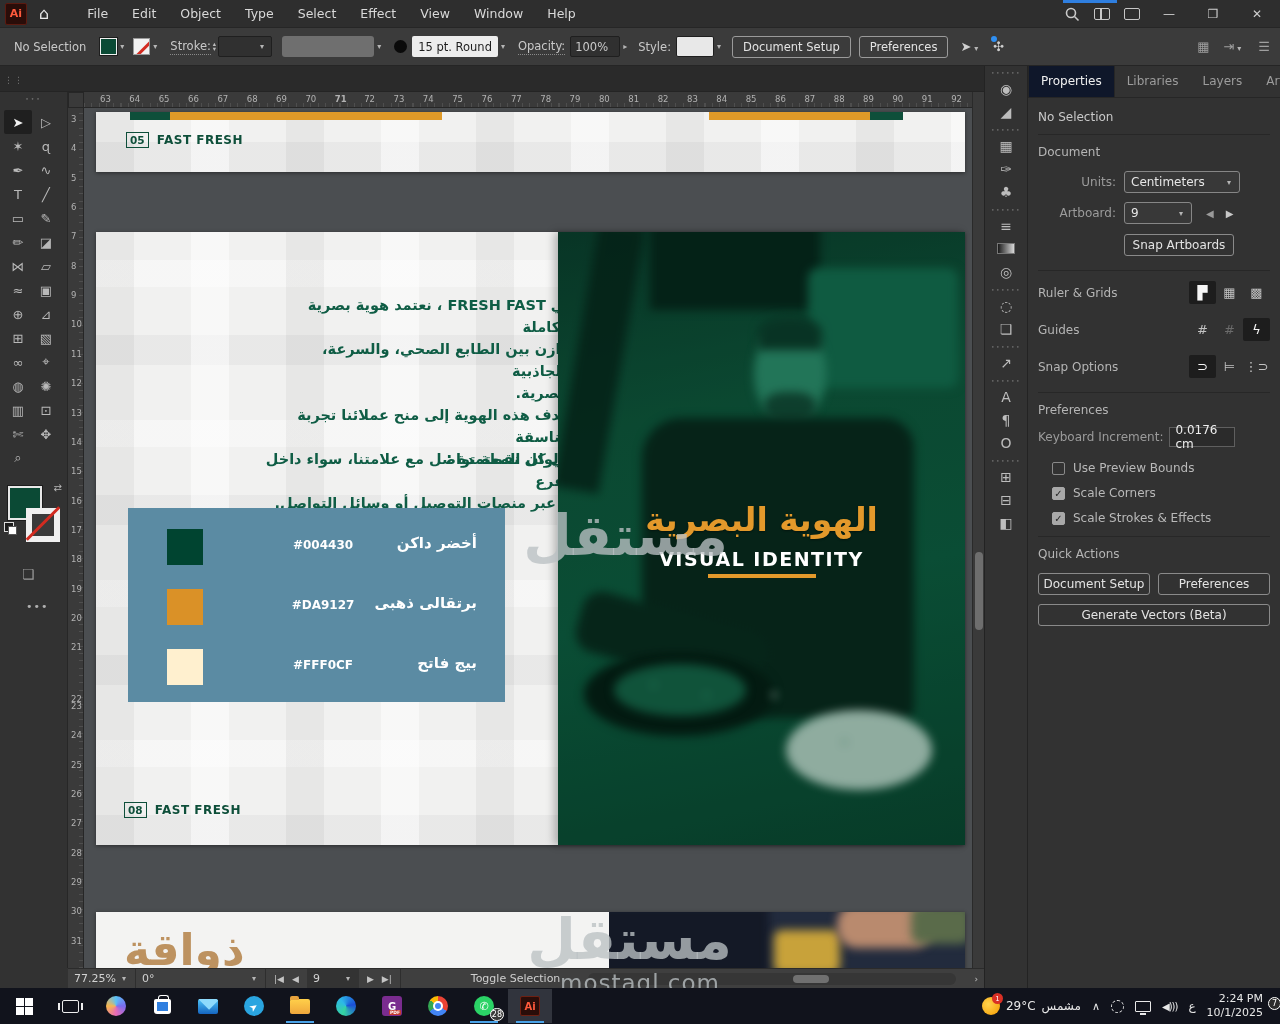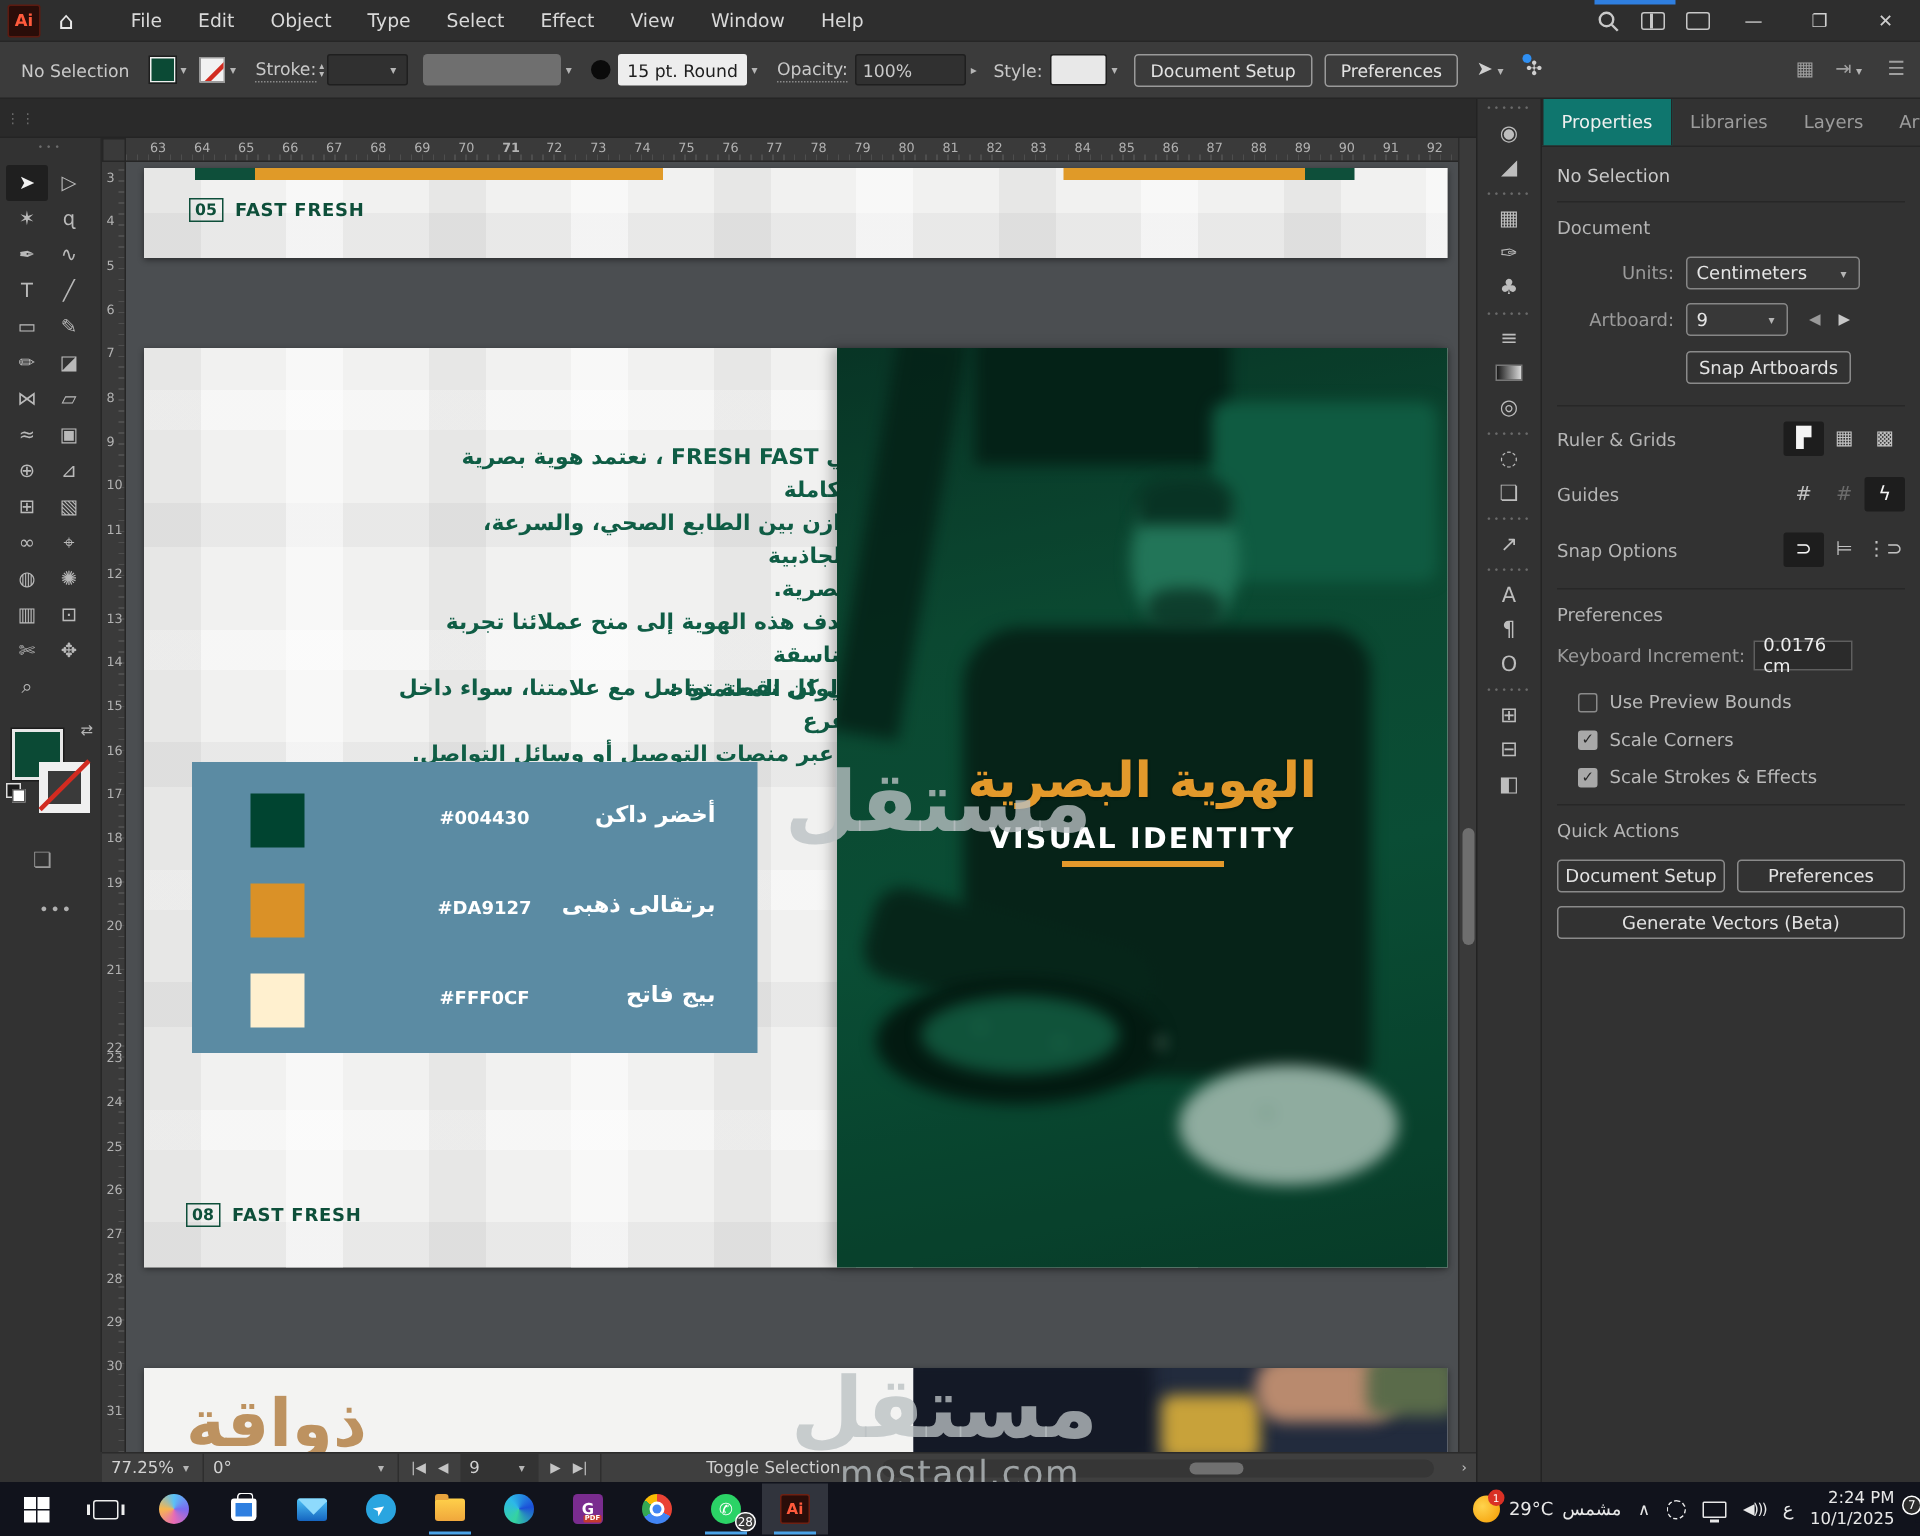--- a/index.html
+++ b/index.html
@@ -124,21 +124,21 @@
   .dock{position:absolute;left:984px;top:66px;width:44px;height:922px;background:#323232;border-left:1px solid #232323;border-right:1px solid #232323;}
   .dock .grip{text-align:center;color:#6a6a6a;font-size:6px;letter-spacing:1.5px;height:8px;line-height:8px;margin-top:3px;}
   .dock-ico{height:23px;display:flex;align-items:center;justify-content:center;color:#bdbdbd;font-size:14px;}
   .dock-ico.grad{font-size:0;}
   .dock-ico.grad i{width:18px;height:11px;background:linear-gradient(90deg,#1a1a1a,#d8d8d8);display:block;border:1px solid #777;}
 
   
   .props{position:absolute;left:1028px;top:66px;width:252px;height:922px;background:#323232;font-size:12px;}
   .ptabs{display:flex;height:32px;align-items:flex-end;overflow:hidden;border-bottom:1px solid #262626;}
   .ptab{padding:8px 12px 9px 12px;color:#9c9c9c;white-space:nowrap;}
-  .ptab.active{background:#0f766e;color:#f0f0f0;border:1px solid #262626;border-bottom:none;}
+  .ptab.active{background:#0f172a;color:#f0f0f0;border:1px solid #262626;border-bottom:none;}
   .psec-label{color:#b5b5b5;}
   .phr{height:1px;background:#272727;margin:10px 0;}
   .prow{display:flex;align-items:center;}
   .plabel{color:#9b9b9b;text-align:right;}
   .pdd{background:#383838;border:1px solid #868686;border-radius:3px;height:22px;display:flex;align-items:center;
        padding:0 6px;color:#e6e6e6;position:relative;}
   .pdd .chev{position:absolute;right:5px;}
   .pbtn{border:1px solid #8a8a8a;border-radius:3px;height:22px;display:flex;align-items:center;justify-content:center;color:#e3e3e3;background:transparent;}
   .ico-btn{width:27px;height:23px;display:flex;align-items:center;justify-content:center;color:#c2c2c2;font-size:13px;border-radius:2px;}
   .ico-btn.on{background:#1d1d1d;color:#f5f5f5;}
@@ -244,21 +244,21 @@
         <span class="chev">▾</span>
       </span>
     <span class="brush-prev" style="margin-left:10px;"></span>
       <span class="chev">▾</span>
     <span class="dot-brush"></span>
     <span class="white-dd">
         <span>15 pt. Round</span>
       </span>
       <span class="chev">▾</span>
     <span class="dotted-u" style="margin-left:10px;">Opacity:</span>
-    <span class="dd-box" style="width:74px;margin-left:5px;text-align:center;">
+    <span class="dd-box" style="width:50px;margin-left:5px;text-align:center;">
         <span>100%</span>
       </span>
     <span class="chev">▸</span>
     <span style="margin-left:8px;">Style:</span>
     <span class="dd-box" style="width:38px;margin-left:5px;background:#e8e8e8;"></span>
       <span class="chev">▾</span>
     <span class="cb-btn">Document Setup</span>
     <span class="cb-btn">Preferences</span>
     <span class="cursor-dd">➤<span class="chev">▾</span></span>
     <span class="snapdot">✣</span>

